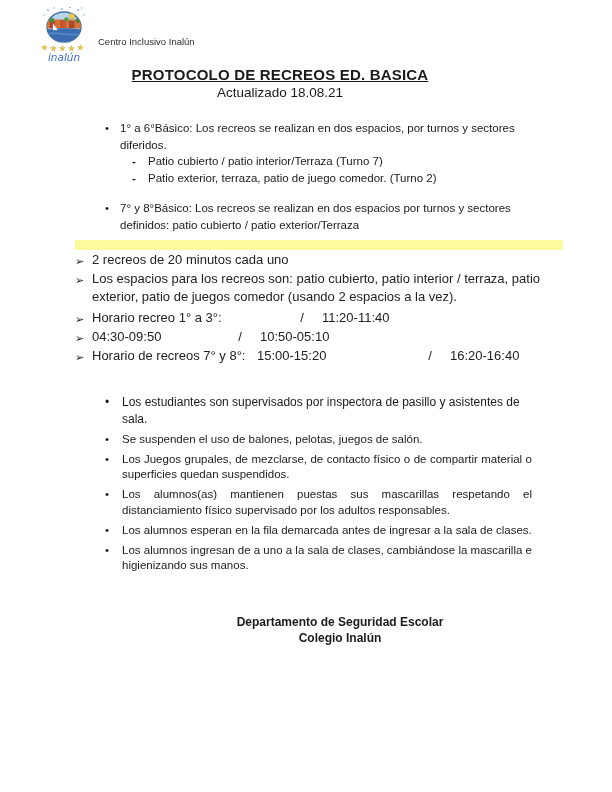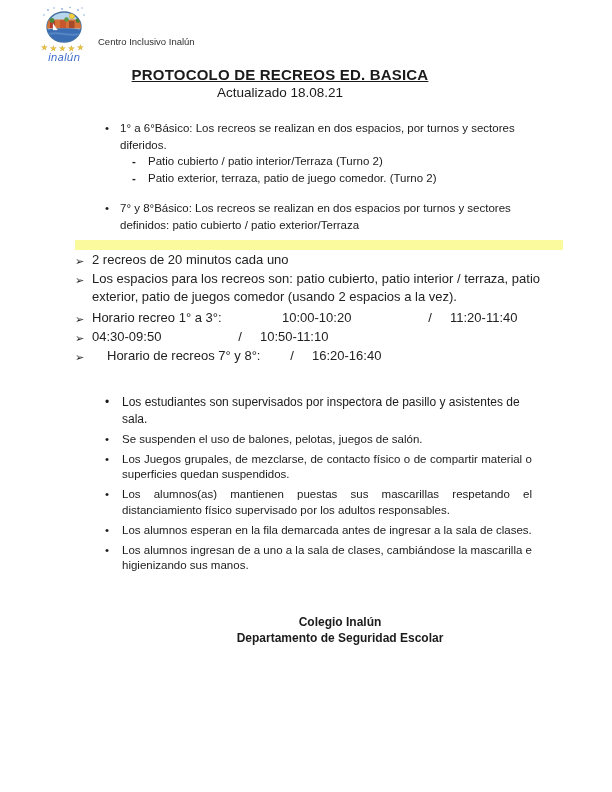--- a/index.html
+++ b/index.html
@@ -34,21 +34,21 @@
 
   .hl-bar { margin:7px 0 0 75px; width:488px; height:10px; background:#fbfb9e; }
 
   .arrows { margin:1px 44px 0 75px; font-size:13px; line-height:17.5px; color:#222222; }
   .a-li { display:flex; }
   .a-li .mk { width:17px; flex:0 0 17px; font-size:11px; padding-top:1.5px; }
 
   .sched { margin-top:4px; }
   .srow { display:flex; }
   .srow .lbl { width:190px; flex:0 0 190px; }
-  .srow.r3 .lbl { width:165px; flex:0 0 165px;margin-left:15px; }
+  .srow.r3 .lbl { width:165px; flex:0 0 165px; }
   .srow .t1 { width:128px; flex:0 0 128px; }
   .srow.r3 .t1 { width:153px; flex:0 0 153px; }
   .srow .sep { width:40px; flex:0 0 40px; text-align:center; }
 
   .rules { margin:28px 80px 0 105px; font-size:11.5px; line-height:15.5px; list-style:none; }
   .rule { display:flex; margin-bottom:4.5px; }
   .rule .mk { width:17px; flex:0 0 17px; }
   .rule.cal { font-size:12px; line-height:16.5px; }
   .rule.just .tx { text-align:justify; }
 
@@ -110,21 +110,21 @@
 
   <div class="content">
 
     <div class="sec">
       <div class="li">
         <span class="mk">•</span>
         <span class="tx"><span class="b">1° a 6°Básico:</span>&nbsp;<span>Los recreos se realizan en dos espacios, por turnos y sectores diferidos.</span>
           <div class="sublist">
             <div class="li sub">
               <span class="mk">-</span>
-              <span class="tx b">Patio cubierto / patio interior/Terraza (Turno 2)</span>
+              <span class="tx b">Patio cubierto / patio interior/Terraza (Turno 7)</span>
             </div>
             <div class="li sub">
               <span class="mk">-</span>
               <span class="tx b">Patio exterior, terraza, patio de juego comedor. (Turno 2)</span>
             </div>
           </div>
         </span>
       </div>
     </div>
 
@@ -145,33 +145,33 @@
       </div>
       <div class="a-li">
         <span class="mk">➢</span>
         <span class="tx">Los espacios para los recreos son: patio cubierto, patio interior / terraza, patio exterior, patio de juegos comedor (usando 2 espacios a la vez).</span>
       </div>
 
       <div class="sched">
         <div class="a-li srow">
           <span class="mk">➢</span>
           <span class="lbl">Horario recreo 1° a 3°:</span>
-          <span class="t1">10:00-10:20</span>
           <span class="sep">/</span>
           <span class="t2">11:20-11:40</span>
         </div>
         <div class="a-li srow">
           <span class="mk">➢</span>
           <span class="t1">04:30-09:50</span>
           <span class="sep">/</span>
-          <span class="t2">10:50-11:10</span>
+          <span class="t2">10:50-05:10</span>
         </div>
         <div class="a-li srow r3">
           <span class="mk">➢</span>
           <span class="lbl">Horario de recreos 7° y 8°:</span>
+          <span class="t1">15:00-15:20</span>
           <span class="sep">/</span>
           <span class="t2">16:20-16:40</span>
         </div>
       </div>
     </div>
 
     <div class="rules">
       <div class="rule cal">
         <span class="mk">•</span>
         <span class="tx">Los estudiantes son supervisados por inspectora de pasillo y asistentes de sala.</span>
@@ -193,17 +193,17 @@
         <span class="tx">Los alumnos esperan en la fila demarcada antes de ingresar a la sala de clases.</span>
       </div>
       <div class="rule just">
         <span class="mk">•</span>
         <span class="tx">Los alumnos ingresan de a uno a la sala de clases, cambiándose la mascarilla e higienizando sus manos.</span>
       </div>
     </div>
   </div>
 
   <div class="footer">
+    <div>Departamento de Seguridad Escolar</div>
     <div>Colegio Inalún</div>
-    <div>Departamento de Seguridad Escolar</div>
   </div>
 
 </div>
 
 </body></html>

